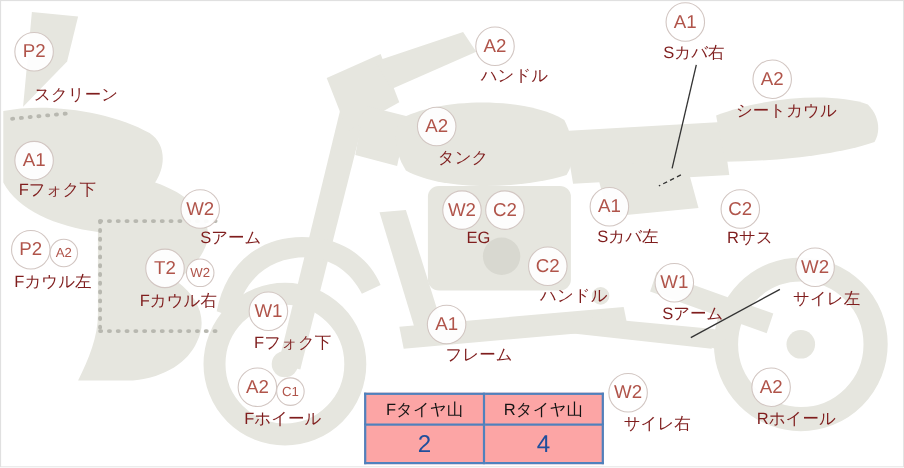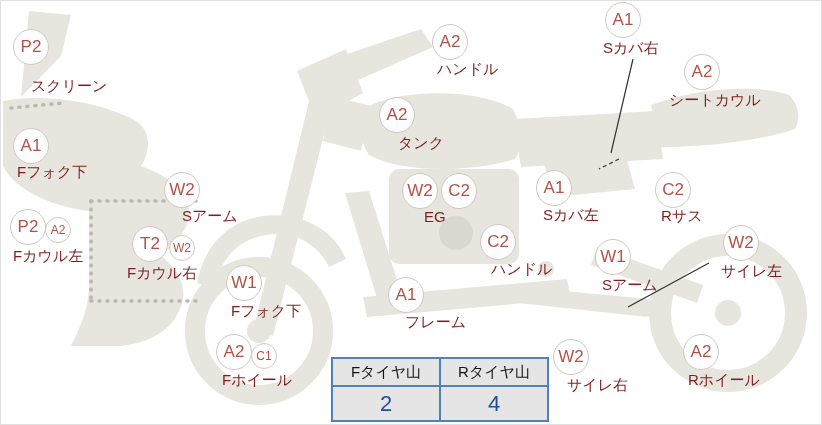--- a/index.html
+++ b/index.html
@@ -19,21 +19,21 @@
     position:absolute;width:26px;height:26px;border-radius:50%;
     background:rgba(255,255,255,.92);border:1.5px solid #d2c6c2;
     color:#b0544a;font-size:12px;font-weight:500;
     display:flex;align-items:center;justify-content:center;box-sizing:border-box;
   }
   .lb{
     position:absolute;color:#7f1d1d;font-size:15px;white-space:nowrap;
   }
   .tire-table{
     position:absolute;left:330px;top:356px;border-collapse:collapse;
-    background:#e5e5e5;
+    background:#fca5a5;
   }
   .tire-table th{
     width:106px;height:26px;border:2px solid #4f81bd;
     font-size:15px;font-weight:normal;color:#141414;text-align:center;padding:0;
   }
   .tire-table td{
     width:106px;height:33px;border:2px solid #4f81bd;
     font-size:22px;color:#1f4e9c;text-align:center;padding:0;
   }
 </style>

